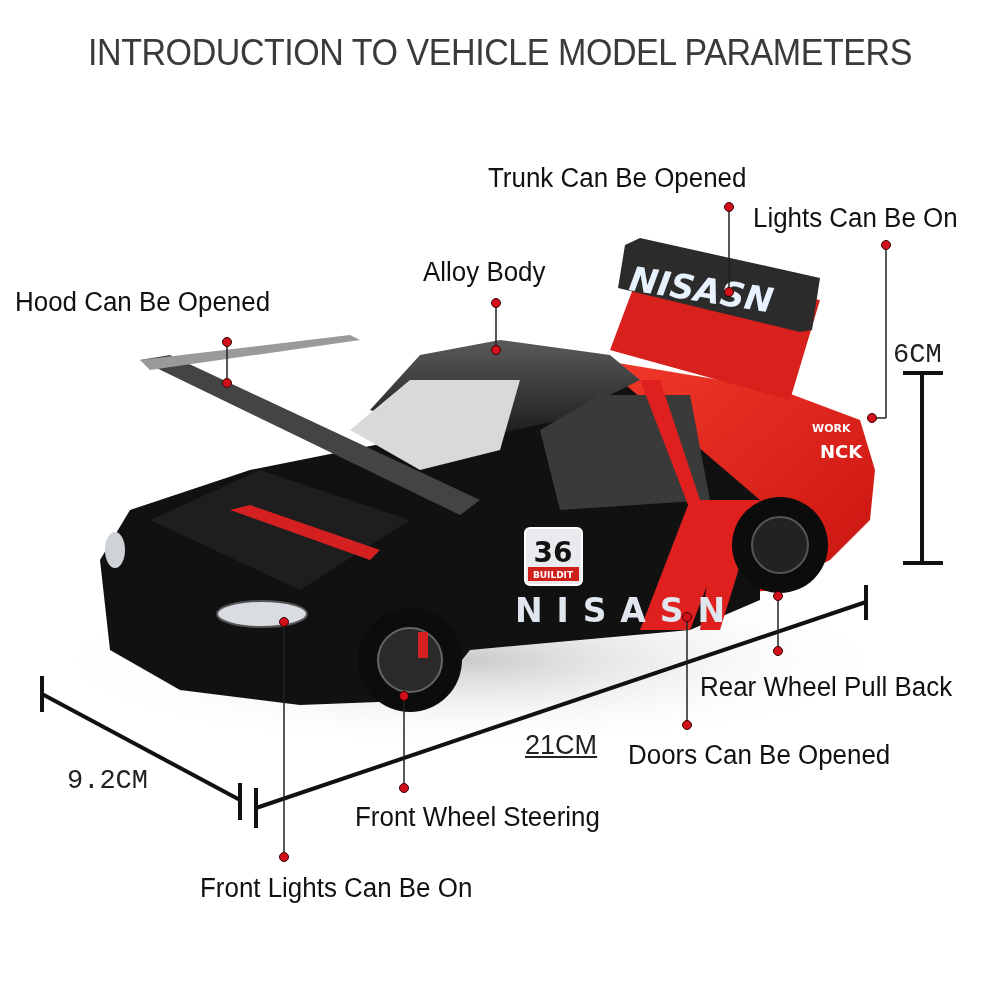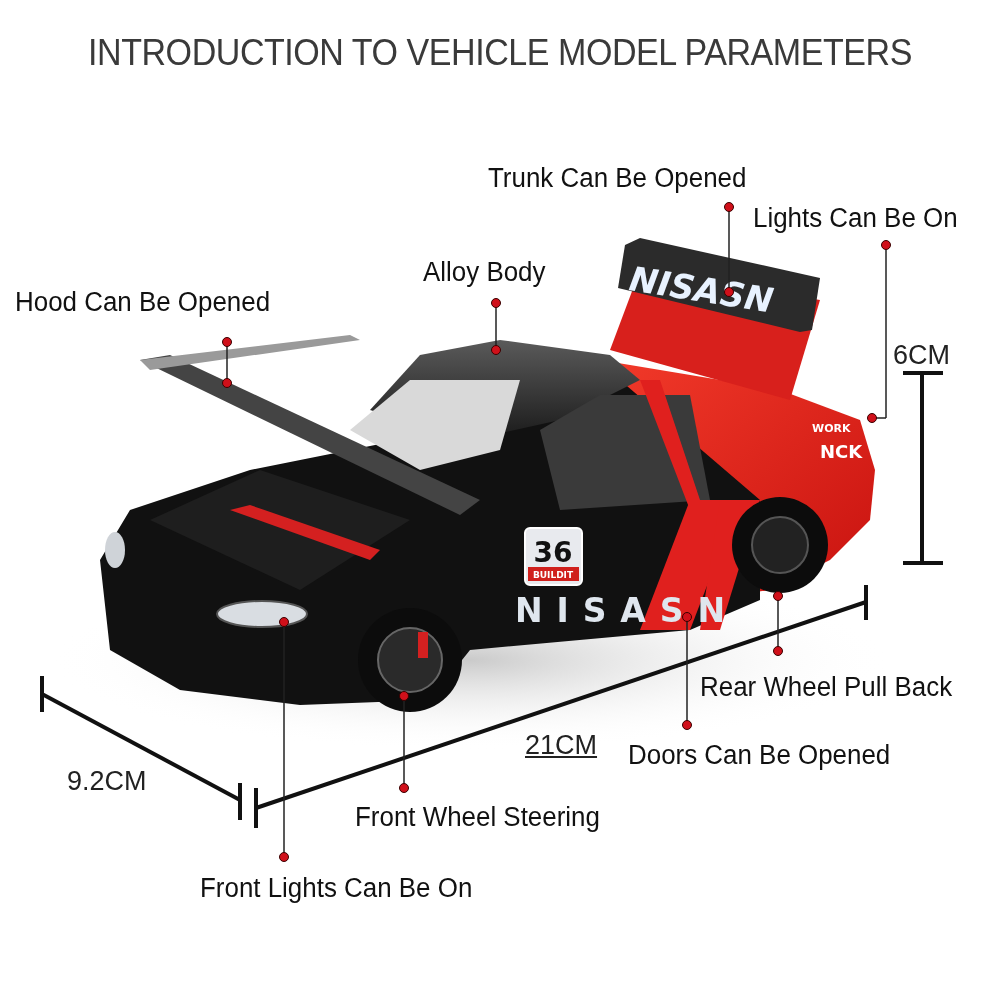--- a/index.html
+++ b/index.html
@@ -126,17 +126,17 @@
 
   <div class="label" style="left:488px;top:163px;">Trunk Can Be Opened</div>
   <div class="label" style="left:753px;top:203px;">Lights Can Be On</div>
   <div class="label" style="left:423px;top:257px;">Alloy Body</div>
   <div class="label" style="left:15px;top:287px;">Hood Can Be Opened</div>
   <div class="label" style="left:700px;top:672px;">Rear Wheel Pull Back</div>
   <div class="label" style="left:628px;top:740px;">Doors Can Be Opened</div>
   <div class="label" style="left:355px;top:802px;">Front Wheel Steering</div>
   <div class="label" style="left:200px;top:873px;">Front Lights Can Be On</div>
 
-  <div class="dim" style="left:893px;top:340px;">6CM</div>
+  <div class="dim" style="left:893px;top:340px;font-family:Liberation Mono, monospace;">6CM</div>
   <div class="dim" style="left:525px;top:730px;text-decoration:underline;">21CM</div>
-  <div class="dim" style="left:67px;top:766px;">9.2CM</div>
+  <div class="dim" style="left:67px;top:766px;font-family:Liberation Mono, monospace;">9.2CM</div>
 
 </div>
 
 </body></html>

